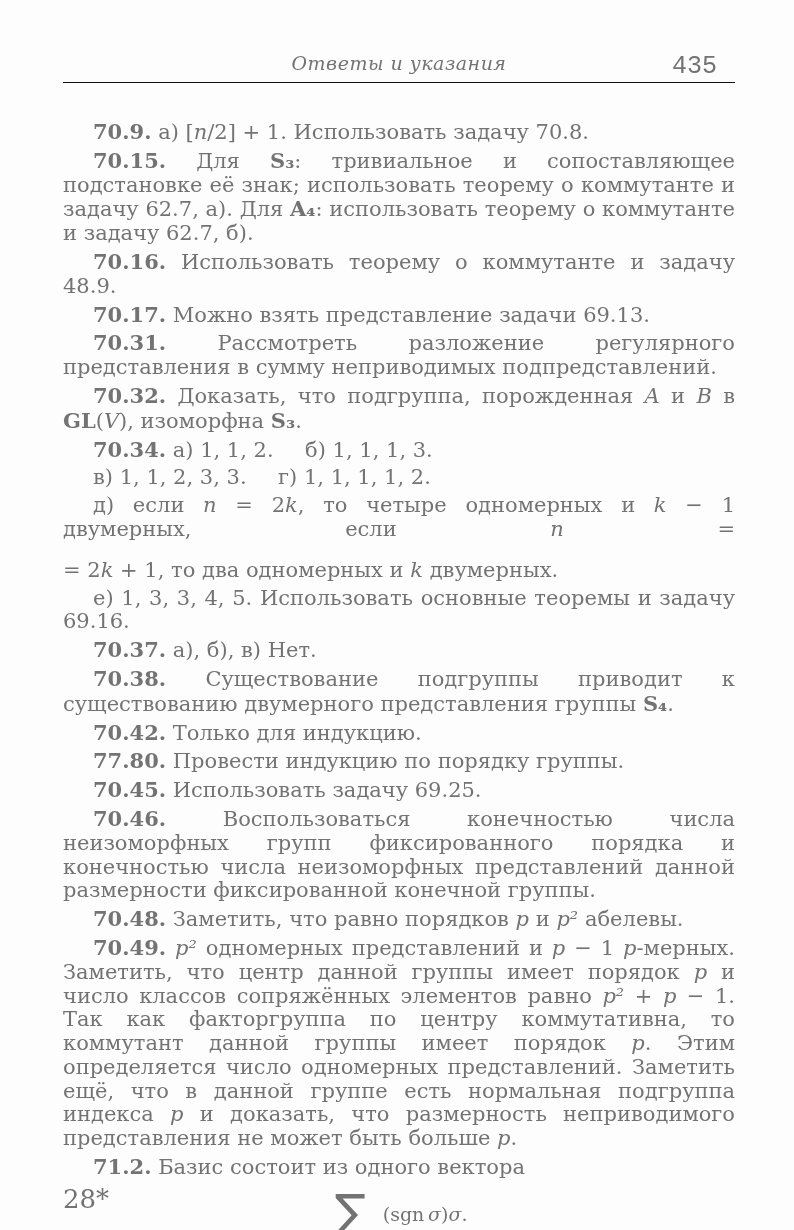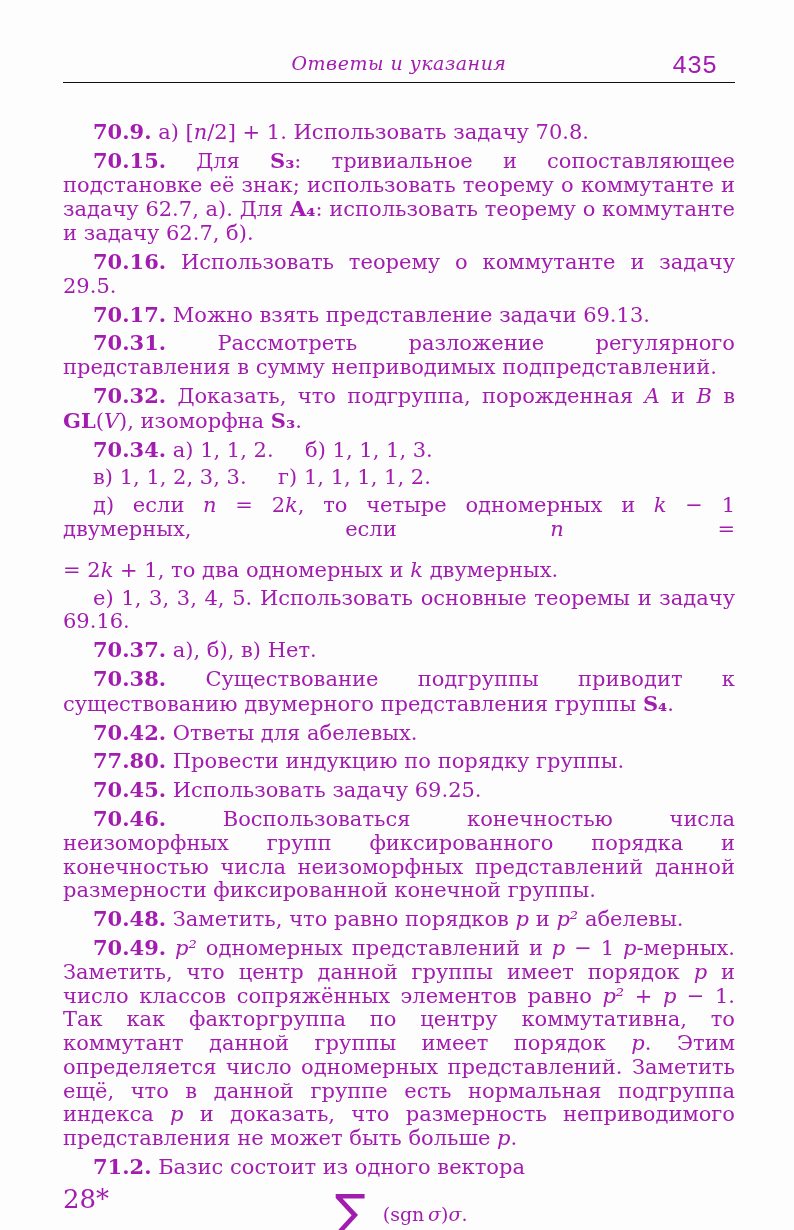--- a/index.html
+++ b/index.html
@@ -1,20 +1,20 @@
 <!DOCTYPE html>
 <html lang="ru"><head>
 <meta charset="utf-8">
 <style>
   html,body{margin:0;padding:0;background:#e8e8e8;}
   .page{
     position:relative;
     width:794px;height:1230px;
     background:#fdfdfd;
-    color:#a21caf;
+    color:#737373;
     overflow:hidden;
     font-family:"DejaVu Serif", serif;
     margin:0 auto;
   }
   .inner{margin:0 59px 0 63px;width:672px;}
   
   .head{padding-top:52px;}
   .head-row{position:relative;height:28px;}
   .title{
     position:absolute;left:0;right:0;text-align:center;
@@ -63,32 +63,32 @@
         <span class="title">Ответы и указания</span>
         <span class="pageno">435</span>
       </div>
       <div class="rule"></div>
     </header>
 
     <main class="answers">
 
     <p class="para indent"><span class="b">70.9.</span><span>  а) [</span><span class="i">n</span><span>/2] + 1. Использовать задачу 70.8.</span></p>
         <p class="para indent"><span class="b">70.15.</span><span>  Для </span><span class="b">S₃</span><span>: тривиальное и сопоставляющее подстановке её знак; использовать теорему о коммутанте и задачу 62.7, а). Для </span><span class="b">A₄</span><span>: использовать теорему о коммутанте и задачу 62.7, б).</span></p>
-        <p class="para indent"><span class="b">70.16.</span><span>  Использовать теорему о коммутанте и задачу 29.5.</span></p>
+        <p class="para indent"><span class="b">70.16.</span><span>  Использовать теорему о коммутанте и задачу 48.9.</span></p>
         <p class="para indent"><span class="b">70.17.</span><span>  Можно взять представление задачи 69.13.</span></p>
         <p class="para indent"><span class="b">70.31.</span><span>  Рассмотреть разложение регулярного представления в сумму неприводимых подпредставлений.</span></p>
         <p class="para indent"><span class="b">70.32.</span><span>  Доказать, что подгруппа, порожденная </span><span class="i">A</span><span> и </span><span class="i">B</span><span> в </span><span class="b">GL</span><span>(</span><span class="i">V</span><span>), изоморфна </span><span class="b">S₃</span><span>.</span></p>
         <p class="para indent"><span class="b">70.34.</span><span>  а) 1, 1, 2.   б) 1, 1, 1, 3.</span></p>
         <p class="para indent"><span>в) 1, 1, 2, 3, 3.   г) 1, 1, 1, 1, 2.</span></p>
         <p class="para indent jlast"><span>д) если </span><span class="i">n</span><span> = 2</span><span class="i">k</span><span>, то четыре одномерных и </span><span class="i">k</span><span> − 1 двумерных, если </span><span class="i">n</span><span> =</span></p>
         <p class="para cont"><span>= 2</span><span class="i">k</span><span> + 1, то два одномерных и </span><span class="i">k</span><span> двумерных.</span></p>
         <p class="para indent"><span>е) 1, 3, 3, 4, 5. Использовать основные теоремы и задачу 69.16.</span></p>
         <p class="para indent"><span class="b">70.37.</span><span>  а), б), в) Нет.</span></p>
         <p class="para indent"><span class="b">70.38.</span><span>  Существование подгруппы приводит к существованию двумерного представления группы </span><span class="b">S₄</span><span>.</span></p>
-        <p class="para indent"><span class="b">70.42.</span><span>  Ответы для абелевых.</span></p>
+        <p class="para indent"><span class="b">70.42.</span><span>  Только для индукцию.</span></p>
         <p class="para indent"><span class="b">77.80.</span><span>  Провести индукцию по порядку группы.</span></p>
         <p class="para indent"><span class="b">70.45.</span><span>  Использовать задачу 69.25.</span></p>
         <p class="para indent"><span class="b">70.46.</span><span>  Воспользоваться конечностью числа неизоморфных групп фиксированного порядка и конечностью числа неизоморфных представлений данной размерности фиксированной конечной группы.</span></p>
         <p class="para indent"><span class="b">70.48.</span><span>  Заметить, что равно порядков </span><span class="i">p</span><span> и </span><span class="i">p²</span><span> абелевы.</span></p>
         <p class="para indent"><span class="b">70.49.</span><span>  </span><span class="i">p²</span><span> одномерных представлений и </span><span class="i">p</span><span> − 1 </span><span class="i">p</span><span>-мерных. Заметить, что центр данной группы имеет порядок </span><span class="i">p</span><span> и число классов сопряжённых элементов равно </span><span class="i">p²</span><span> + </span><span class="i">p</span><span> − 1. Так как факторгруппа по центру коммутативна, то коммутант данной группы имеет порядок </span><span class="i">p</span><span>. Этим определяется число одномерных представлений. Заметить ещё, что в данной группе есть нормальная подгруппа индекса </span><span class="i">p</span><span> и доказать, что размерность неприводимого представления не может быть больше </span><span class="i">p</span><span>.</span></p>
         <p class="para indent"><span class="b">71.2.</span><span>  Базис состоит из одного вектора</span></p>
         <div class="formula">
           <span class="sumcol">
             <span class="sum">∑</span>
             <span class="limits">σ ∈ S₃</span>

